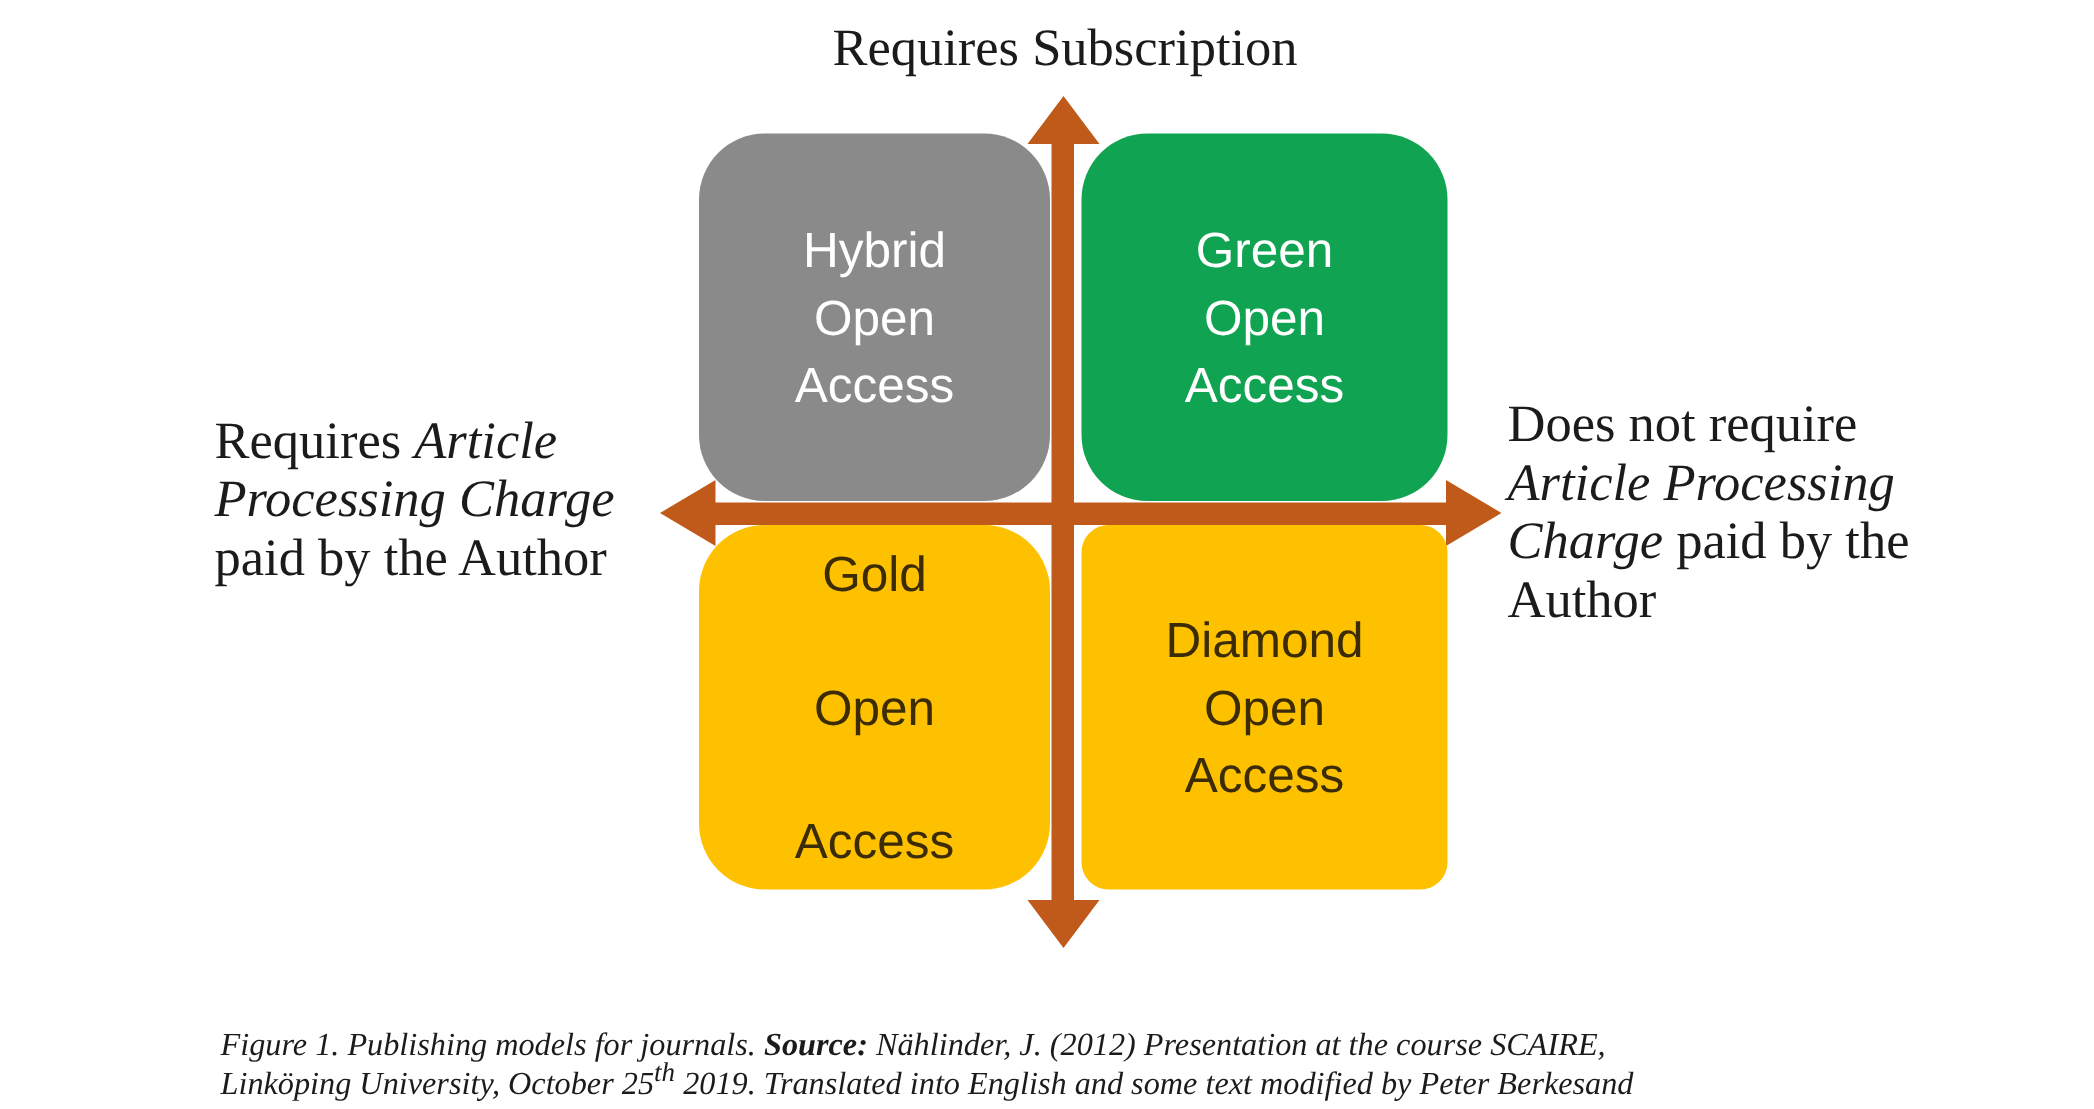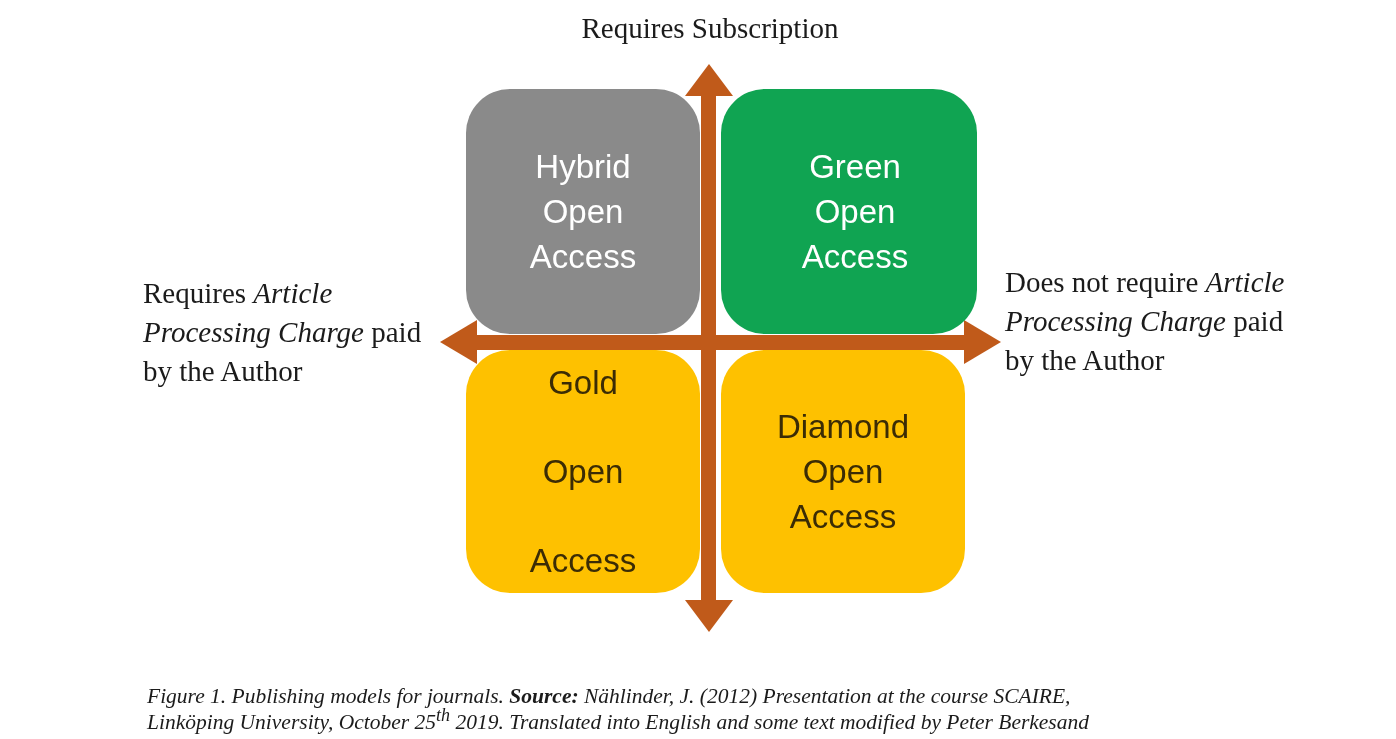--- a/index.html
+++ b/index.html
@@ -58,27 +58,27 @@
     flex-direction: column;
     align-items: center;
     justify-content: center;
     text-align: center;
     font-family: "Liberation Sans", sans-serif;
     font-size: 33px;
     line-height: 45px;
     font-weight: 400;
   }
   .box-hybrid  { left: 466px; top:  89px; width: 234px; height: 245px; }
-  .box-green   { left: 721px; top:  89px; width: 244px; height: 245px; padding-left: 12px; }
+  .box-green   { left: 721px; top:  89px; width: 244px; height: 245px; }
   .box-gold    { left: 466px; top: 350px; width: 234px; height: 243px; gap: 44px; }
   .box-diamond { left: 721px; top: 350px; width: 244px; height: 243px; }
   .box span { display: block; }
 
   
-  .axis-label { position: absolute; font-size: 29px; font-family: Liberation Serif, serif; }
+  .axis-label { position: absolute; font-size: 35px; font-family: Liberation Serif, serif; }
   .axis-top    { left: 710px; top: 12px; transform: translateX(-50%); white-space: nowrap; }
   .axis-bottom { left: 712px; top: 628px; transform: translateX(-50%); white-space: nowrap; }
   .axis-left   { left: 143px; top: 274px; width: 310px; line-height: 39px; }
   .axis-right  { left: 1005px; top: 263px; width: 288px; line-height: 39px; }
   .axis-label i { font-style: italic; }
 
   
   .caption {
     position: absolute;
     left: 147px; top: 684px;
@@ -114,21 +114,21 @@
     <span>Open</span>
     <span>Access</span>
   </div>
 
   <div class="box box-gold" style="background: rgb(254, 193, 0); color: rgb(59, 44, 5);">
     <span>Gold</span>
     <span>Open</span>
     <span>Access</span>
   </div>
 
-  <div class="box box-diamond" style="background: rgb(254, 193, 0); color: rgb(59, 44, 5);">
+  <div class="box box-diamond" style="background: rgb(254, 193, 0); color: rgb(59, 44, 5); border-radius: 18px;">
     <span>Diamond</span>
     <span>Open</span>
     <span>Access</span>
   </div>
 
   <div class="axis-label axis-top">Requires Subscription</div>
 
 
   <div class="axis-label axis-left">
     <span>Requires </span><i>Article Processing Charge</i><span> paid by the Author</span>

